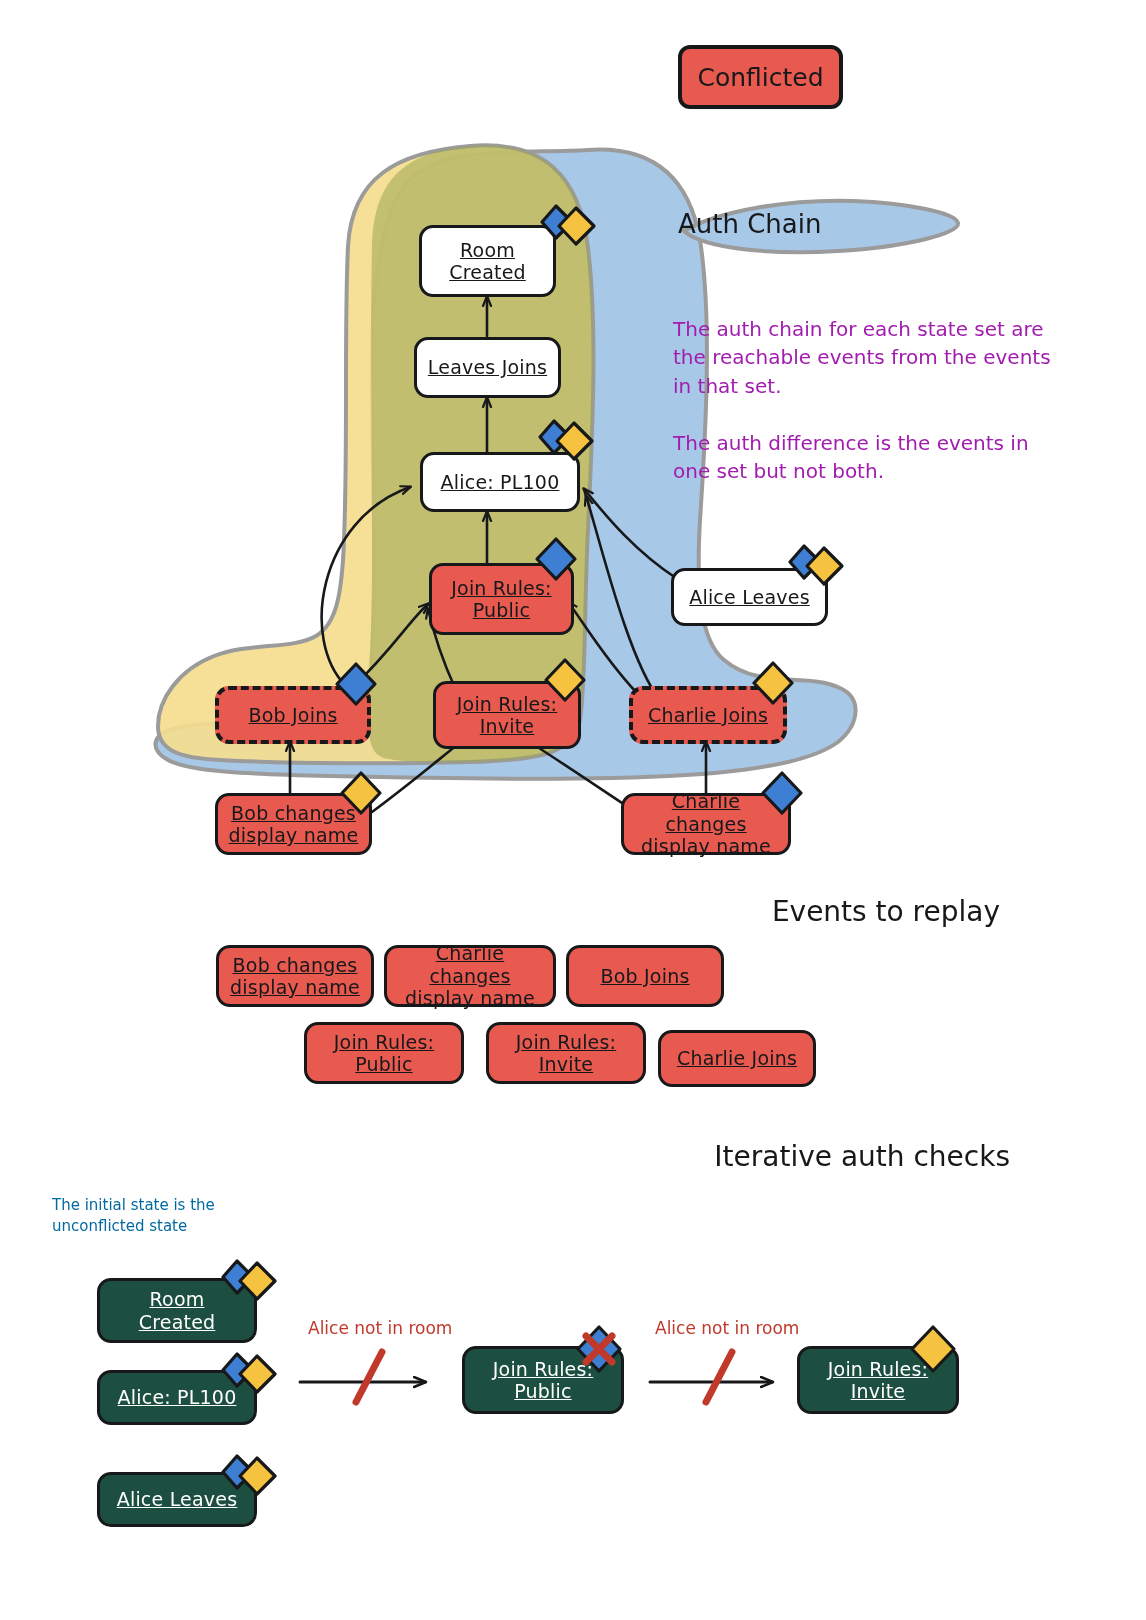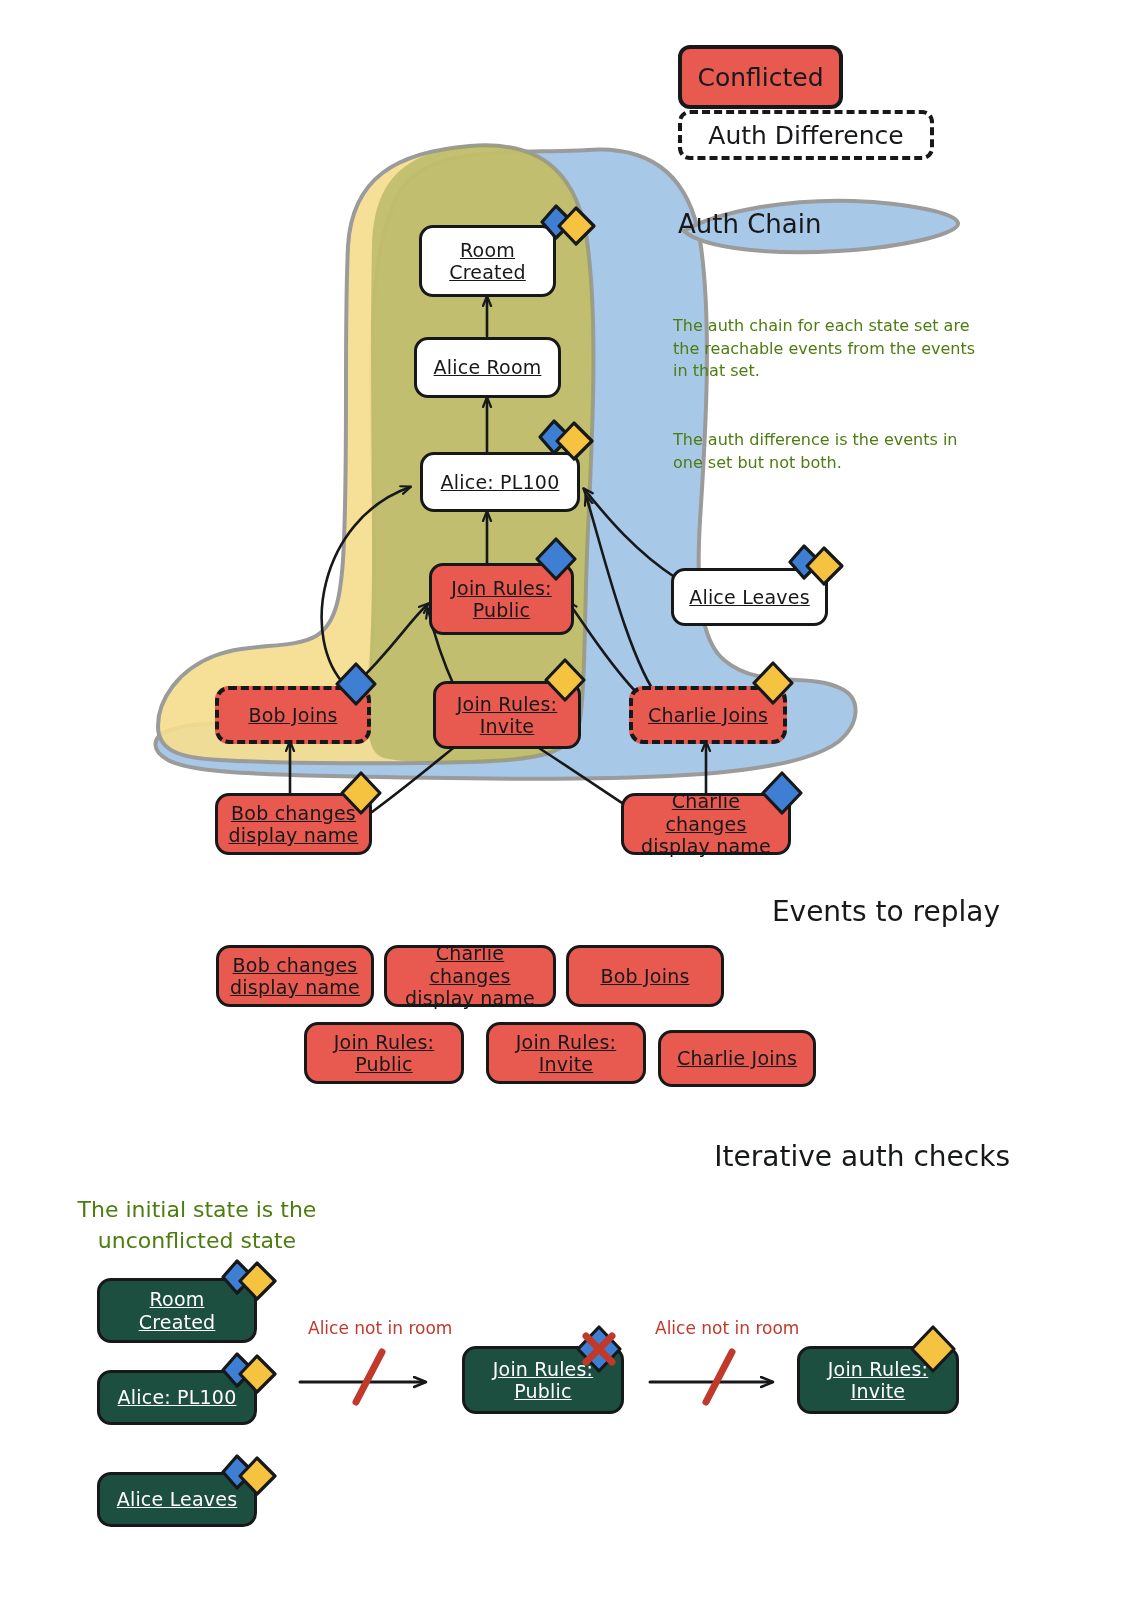--- a/index.html
+++ b/index.html
@@ -29,29 +29,29 @@
   }
   .legend-box.red{background:#e8594f;}
   .legend-box.dash{background:#ffffff;border-style:dashed;}
 
   .legend-chain{
     position:absolute;display:flex;align-items:center;justify-content:flex-start;
     font-size:26px;color:#17181a;z-index:8;
   }
 
   .note{
-    position:absolute;font-size:16px;line-height:1.42;color:#4d7c0f;
+    position:absolute;font-size:20px;line-height:1.42;color:#a21caf;
     white-space:pre-line;z-index:8;
   }
   .heading{
     position:absolute;font-size:28px;color:#17181a;text-align:right;z-index:8;
   }
   .caption{
-    position:absolute;font-size:22px;line-height:1.4;color:#4d7c0f;
-    text-align:center;white-space:pre-line;z-index:8;
+    position:absolute;font-size:15px;line-height:1.4;color:#0369a1;
+    text-align:left;white-space:pre-line;z-index:8;
   }
   .annot{
     position:absolute;font-size:17px;color:#c0392b;z-index:9;white-space:nowrap;
   }
   .badge{position:absolute;z-index:7;pointer-events:none;}
 </style>
 </head>
 <body>
 
 <div id="stage">
@@ -128,23 +128,20 @@
   <g stroke="#c0392b" stroke-width="7" stroke-linecap="round">
     <path d="M356,1402 L382,1352"></path>
     <path d="M706,1402 L732,1352"></path>
   </g>
 </svg>
 
 <div class="legend-box red" style="left:678px;top:45px;width:165px;height:64px;">
   <span>Conflicted</span>
 </div>
 
-<div class="legend-box dash" style="left:678px;top:110px;width:256px;height:50px;">
-  <span>Auth Difference</span>
-</div>
 
 <div class="legend-chain" style="left:678px;top:193px;width:285px;height:62px;">
   <svg width="285" height="62" viewBox="0 0 285 62" style="position:absolute;left:0;top:0;">
     <path d="M6,38 C40,18 110,6 175,8 C230,10 278,20 280,30
              C282,40 230,54 160,58 C95,62 26,56 6,38 Z" fill="#a8c8e8" stroke="#9b9b9b" stroke-width="4" stroke-linejoin="round"></path>
   </svg>
   <span style="position:relative;">Auth Chain</span>
 </div>
 
 <div class="note" style="left:673px;top:315px;width:410px;">The auth chain for each state set are
@@ -152,21 +149,21 @@
 in that set.</div>
 <div class="note" style="left:673px;top:429px;width:410px;">The auth difference is the events in
 one set but not both.</div>
 
 <div class="node" style="left:419px;top:225px;width:137px;height:72px;">
   <span class="lbl" style="white-space:pre-line;">Room
 Created</span>
 </div>
 
 <div class="node" style="left:414px;top:337px;width:147px;height:61px;">
-  <span class="lbl">Alice Room</span>
+  <span class="lbl">Leaves Joins</span>
 </div>
 
 <div class="node" style="left:420px;top:452px;width:160px;height:60px;">
   <span class="lbl">Alice: PL100</span>
 </div>
 
 <div class="node red" style="left:429px;top:563px;width:145px;height:72px;">
   <span class="lbl" style="white-space:pre-line;">Join Rules:
 Public</span>
 </div>

